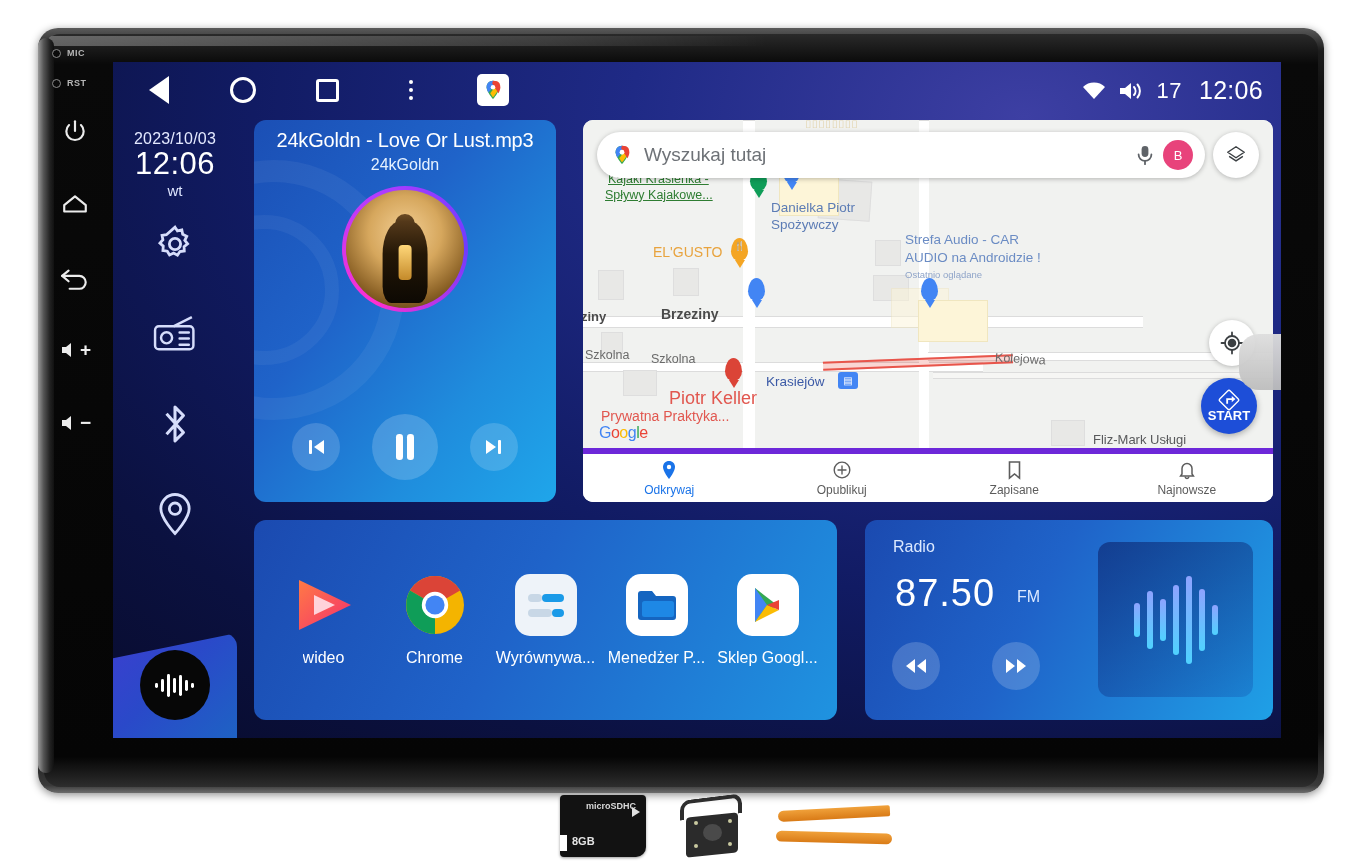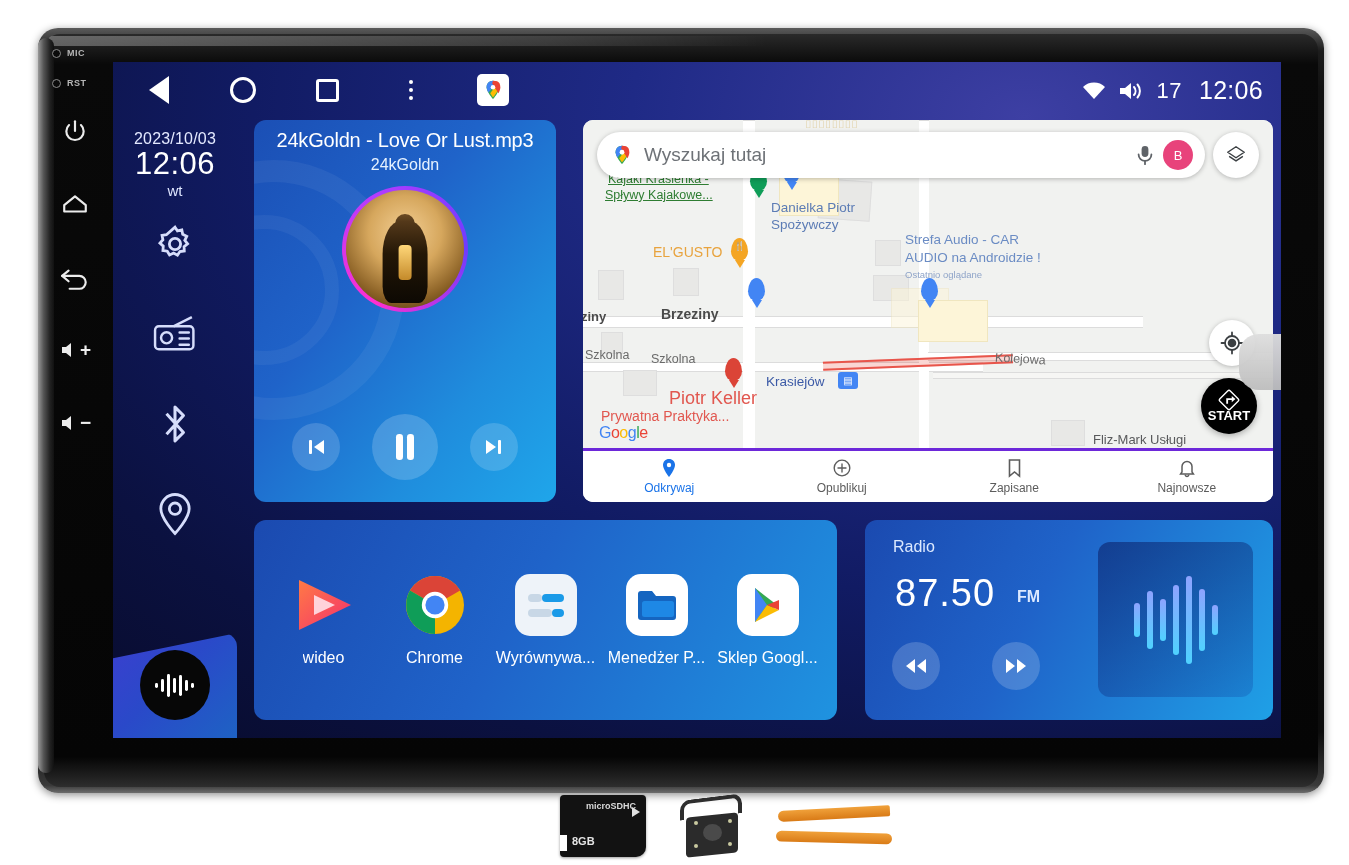--- a/index.html
+++ b/index.html
@@ -214,28 +214,28 @@
     background:#fff; box-shadow:0 1px 5px rgba(0,0,0,.25);
     display:flex; align-items:center; justify-content:center;
   }
   .locate-btn {
     position:absolute; right:18px; top:200px; width:46px; height:46px; border-radius:50%;
     background:#fff; box-shadow:0 1px 5px rgba(0,0,0,.25);
     display:flex; align-items:center; justify-content:center;
   }
   .start-btn {
     position:absolute; right:16px; top:258px; width:56px; height:56px; border-radius:50%;
-    background:#000000; color:#fff;
+    background:#1d4ed8; color:#fff;
     display:flex; flex-direction:column; align-items:center; justify-content:center;
     box-shadow:0 2px 6px rgba(0,0,0,.3);
   }
   .start-btn .lbl { font-size:13px; font-weight:bold; margin-top:-3px; }
   .map-bottombar {
     position:absolute; left:0; bottom:0; width:100%; height:54px; background:#fff;
-    border-top:3px solid #6d28d9; display:flex; align-items:center;
+    border-top:6px solid #6d28d9; display:flex; align-items:center;
   }
   .mbb-item { flex:1; display:flex; flex-direction:column; align-items:center; gap:3px; }
   .mbb-item .lbl { font-size:12px; color:#5c5c5c; }
   .mbb-item.active .lbl { color:#1a73e8; }
   .gwm { position:absolute; left:16px; bottom:60px; font-size:16px; font-weight:normal; letter-spacing:-.5px; }
 
   
   .apps-card {
     position:absolute; left:141px; top:458px; width:583px; height:200px;
     border-radius:12px;
@@ -249,21 +249,21 @@
   .ico-tile.pale { background:#eef3f9; }
 
   
   .radio-card {
     position:absolute; left:752px; top:458px; width:408px; height:200px;
     border-radius:12px;
     background: linear-gradient(118deg,#1b4ab0 0%, #1f63c9 42%, #1fa0e6 100%);
   }
   .radio-lbl { position:absolute; left:28px; top:18px; color:#dce9ff; font-size:16px; }
   .radio-freq { position:absolute; left:30px; top:52px; color:#fff; font-size:38px; font-weight:300; letter-spacing:1px; }
-  .radio-unit { position:absolute; left:152px; top:68px; color:#dce9ff; font-size:16px; font-weight:bold; }
+  .radio-unit { position:absolute; left:152px; top:68px; color:#dce9ff; font-size:16px; font-weight:normal; }
   .radio-btn {
     position:absolute; top:122px; width:48px; height:48px; border-radius:50%;
     background: rgba(255,255,255,.18); display:flex; align-items:center; justify-content:center; color:#fff;
   }
   .radio-btn.prev { left:27px; }
   .radio-btn.next { left:127px; }
   .radio-viz {
     position:absolute; right:20px; top:22px; width:155px; height:155px; border-radius:12px;
     background: linear-gradient(150deg, rgba(9,26,96,.55), rgba(15,60,160,.25));
     display:flex; align-items:center; justify-content:center; gap:7px;

